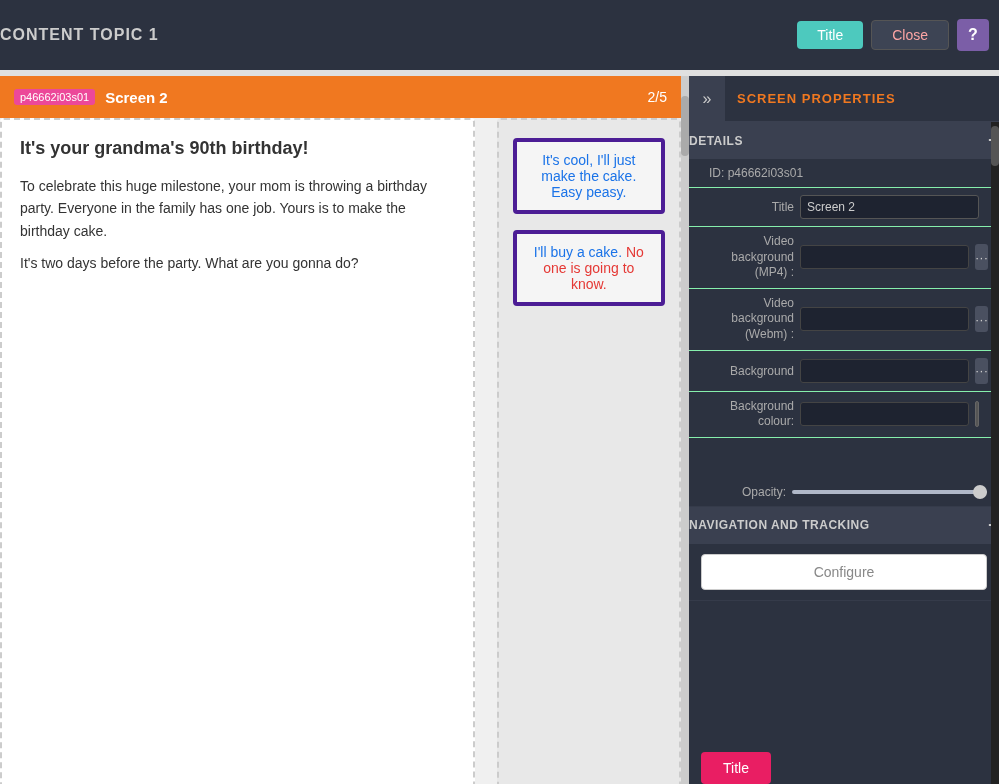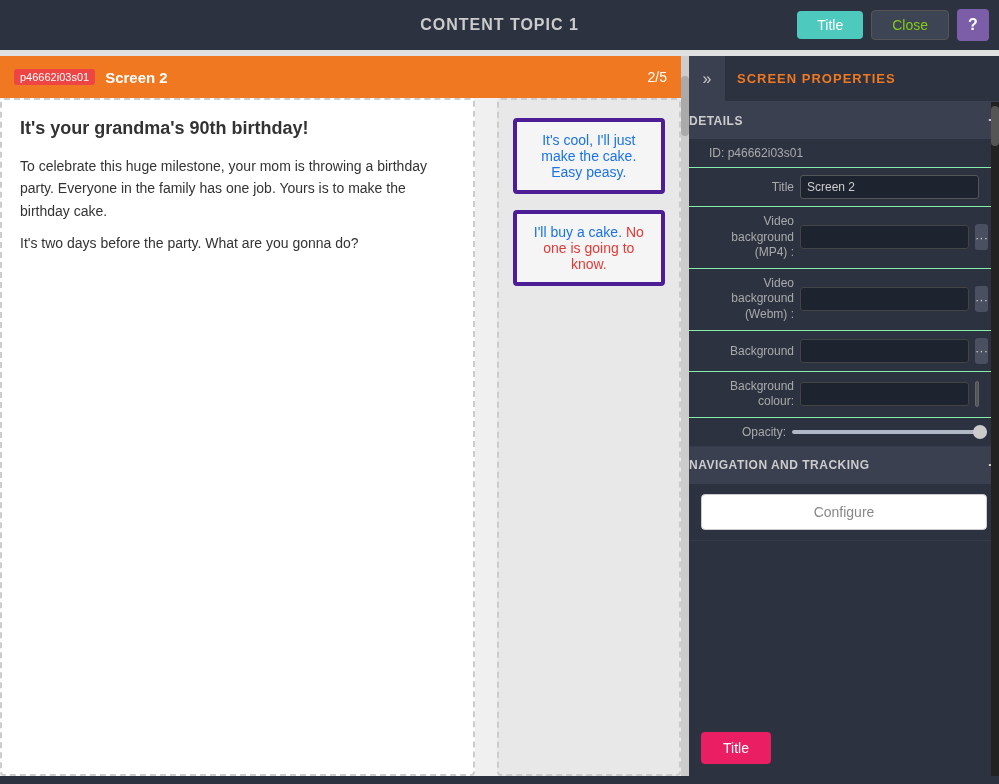--- a/index.html
+++ b/index.html
@@ -1,24 +1,24 @@
 <!DOCTYPE html>
 <html><head>
   <meta charset="utf-8">
   <style>
     * { box-sizing: border-box; margin: 0; padding: 0; }
     body { font-family: Arial, sans-serif; background: #2c3240; width: 999px; height: 784px; overflow: hidden; }
 
     
     #header {
       background: #2c3240;
-      height: 50px;
-      display: flex;
-      align-items: center;
-      justify-content: center;
+      height: 70px;
+      display: flex;
+      align-items: center;
+      justify-content: flex-start;
       position: relative;
     }
     #header-title {
       color: #ccc;
       font-size: 16px;
       font-weight: bold;
       letter-spacing: 1px;
     }
     #header-buttons {
       position: absolute;
@@ -31,21 +31,21 @@
       background: #4dc9be;
       color: #fff;
       border: none;
       border-radius: 4px;
       padding: 6px 20px;
       font-size: 14px;
       cursor: pointer;
     }
     .btn-close {
       background: #3d4454;
-      color: #84cc16;
+      color: #fca5a5;
       border: 1px solid #555;
       border-radius: 4px;
       padding: 6px 20px;
       font-size: 14px;
       cursor: pointer;
     }
     .btn-help {
       background: #7b5ea7;
       color: #fff;
       border: none;
@@ -80,21 +80,21 @@
     
     #screen-header {
       background: #f07820;
       display: flex;
       align-items: center;
       padding: 0 14px;
       height: 42px;
       position: relative;
     }
     #screen-id-badge {
-      background: #ef4444;
+      background: #ec4899;
       color: #fff;
       font-size: 11px;
       padding: 2px 6px;
       border-radius: 3px;
       margin-right: 10px;
     }
     #screen-title-label {
       color: #fff;
       font-size: 15px;
       font-weight: bold;
@@ -293,20 +293,21 @@
       cursor: pointer;
     }
 
     
     .opacity-row {
       display: flex;
       align-items: center;
       padding: 7px 12px;
       gap: 6px;
       border-bottom: 1px solid #353b4a;
+      margin-top: 40px;
     }
     .opacity-label {
       color: #aaa;
       font-size: 12px;
       text-align: right;
       min-width: 85px;
     }
     .opacity-slider {
       flex: 1;
       -webkit-appearance: none;

